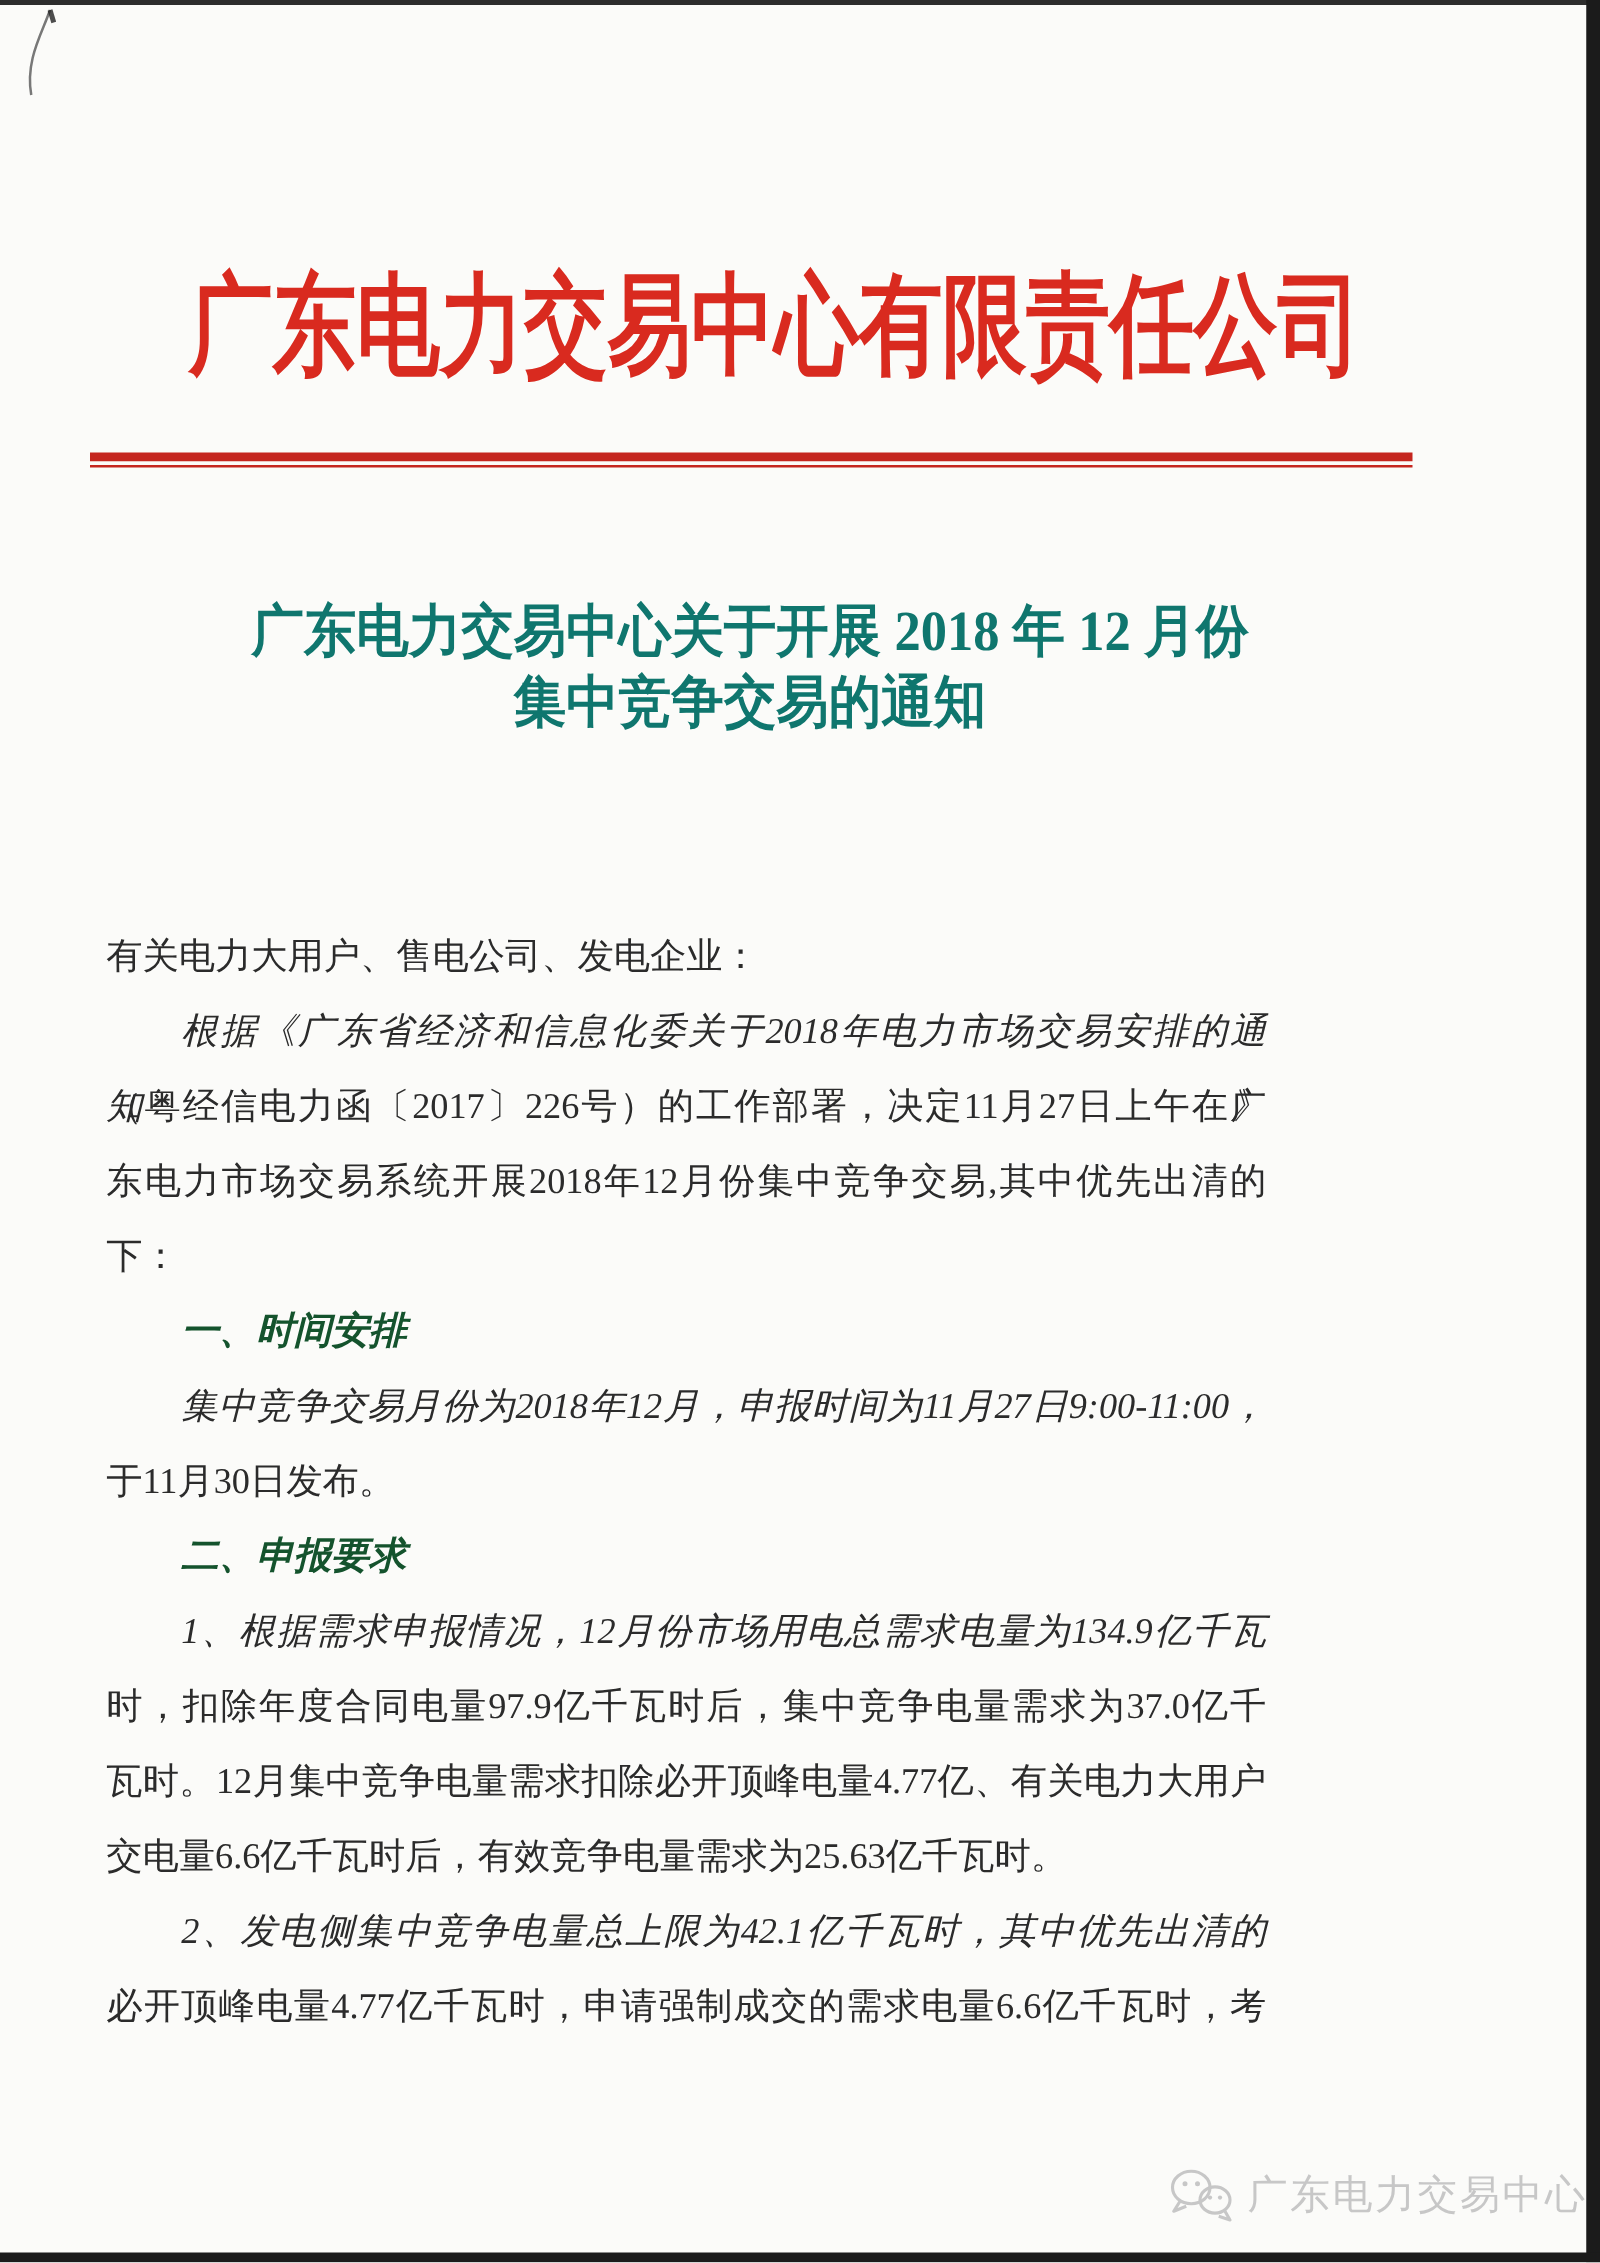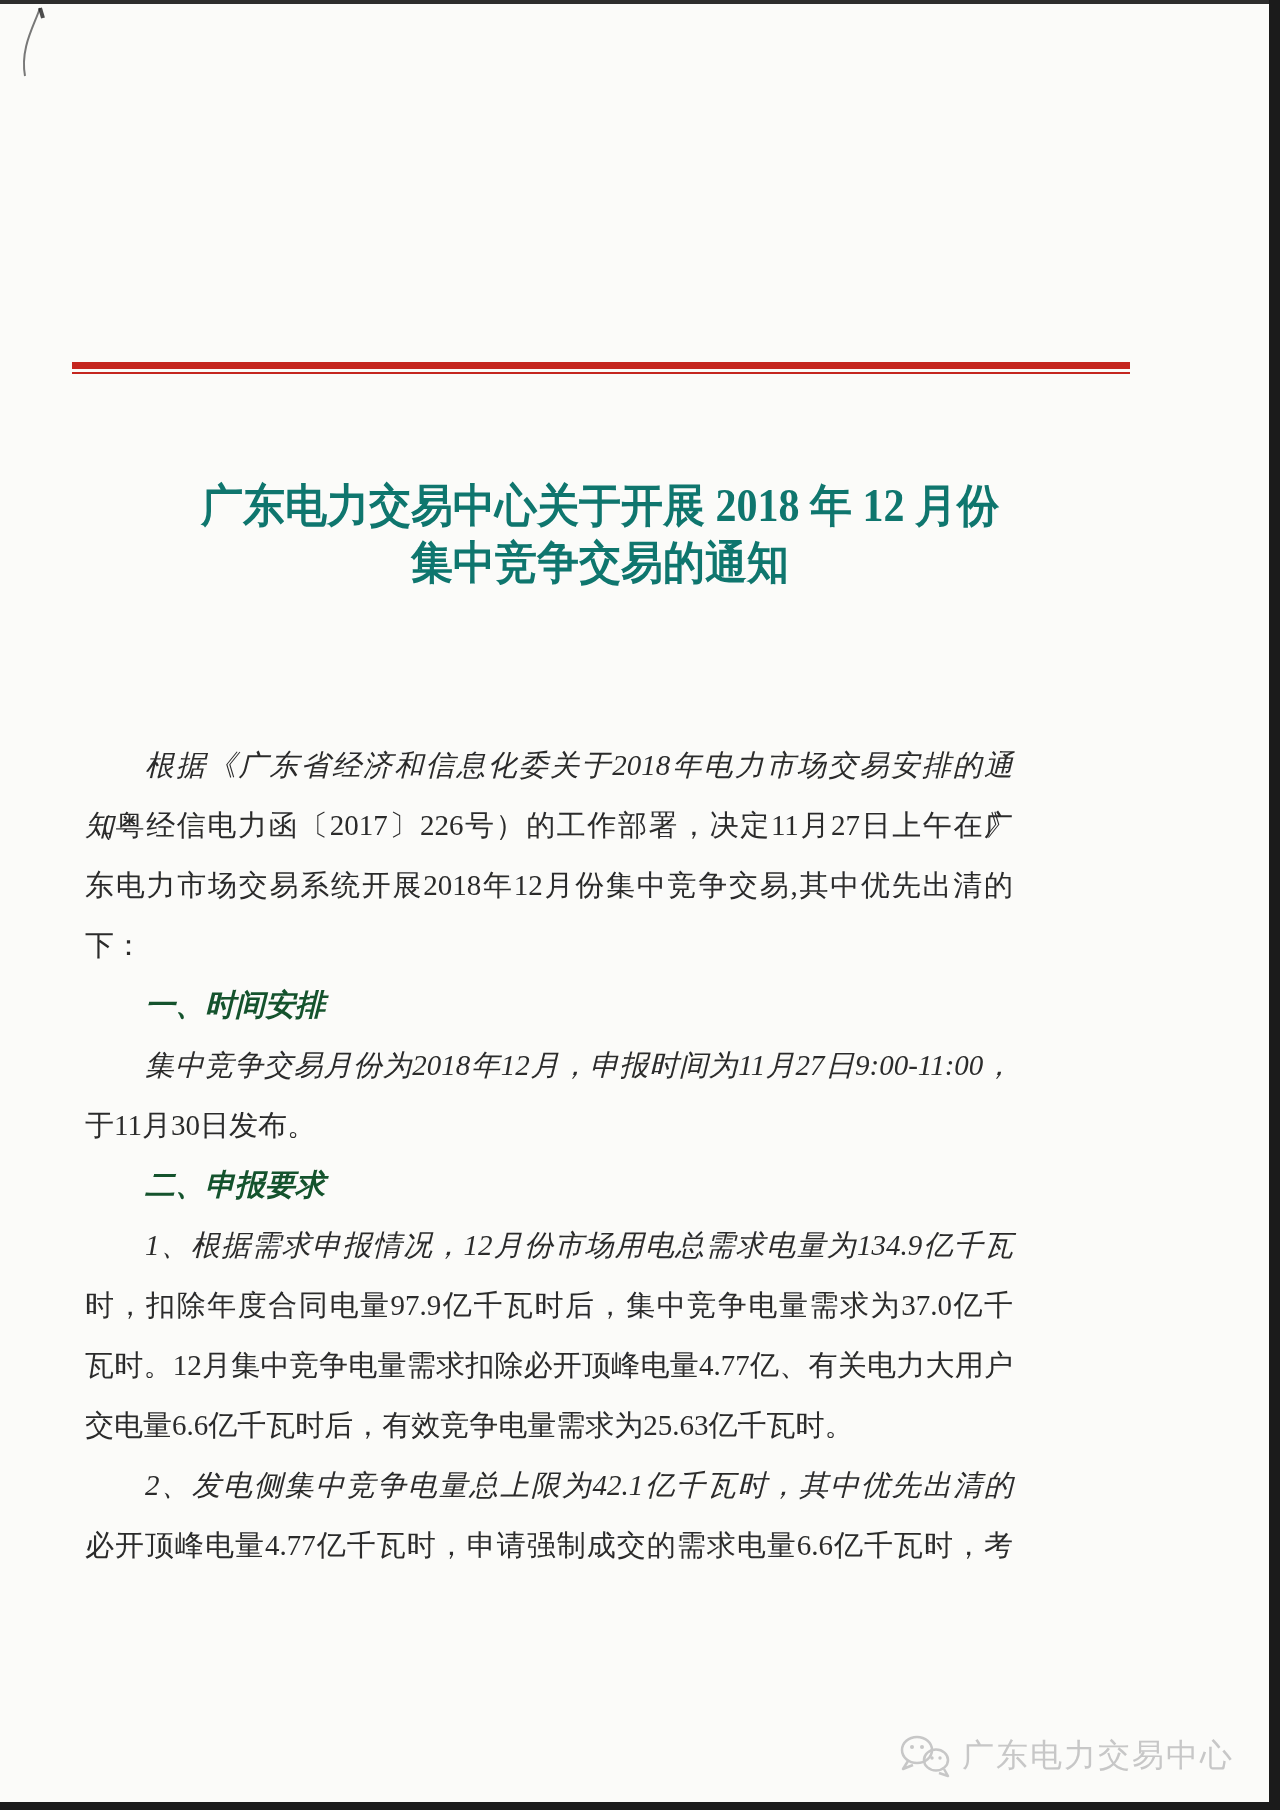--- a/index.html
+++ b/index.html
@@ -65,21 +65,21 @@
   .h {
     font-family: "Liberation Sans", sans-serif;
     font-weight: bold;
     color: #14532d;
     font-size: 30px;
   }
 
   
   .watermark {
     position: absolute;
-    top: 1732px; left: 896px;
+    top: 1732px; left: 932px;
     display: flex; align-items: center;
     color: #c7c7c7;
     text-align: center;
   }
   .watermark .wm-label {
     font-family: "Liberation Sans", sans-serif;
     font-size: 32px;
     letter-spacing: 2px;
     white-space: nowrap;
   }
@@ -92,32 +92,36 @@
 
   <div class="scan-edge top"></div>
   <div class="scan-edge right"></div>
   <div class="scan-edge bottom"></div>
 
   <svg class="artifact" width="60" height="90" viewBox="0 0 60 90">
     <path d="M32 6 C 26 24, 12 46, 17 74" fill="none" stroke="#4c4c4c" stroke-width="2" opacity="0.75"></path>
     <path d="M32 6 l 3 10" fill="none" stroke="#222" stroke-width="4" opacity="0.8"></path>
   </svg>
 
+  <div class="letterhead">
+    <span>广东电力交易中心有限责任公司</span>
+  </div>
 
   <div class="rule">
     <div class="rule-thick"></div>
     <div class="rule-thin"></div>
   </div>
 
   <div class="doc-title">
     <div class="t-line">广东电力交易中心关于开展 2018 年 12 月份</div>
     <div class="t-line">集中竞争交易的通知</div>
   </div>
 
   <div class="body-text">
+    <div class="line">有关电力大用户、售电公司、发电企业：</div>
 
     <div class="line ind fill">根据《广东省经济和信息化委关于2018年电力市场交易安排的通知》</div>
     <div class="line fill">（粤经信电力函〔2017〕226号）的工作部署，决定11月27日上午在广</div>
     <div class="line fill">东电力市场交易系统开展2018年12月份集中竞争交易,其中优先出清的</div>
     <div class="line">下：</div>
 
     <div class="line h ind">一、时间安排</div>
 
     <div class="line ind fill">集中竞争交易月份为2018年12月，申报时间为11月27日9:00-11:00，</div>
     <div class="line">于11月30日发布。</div>

